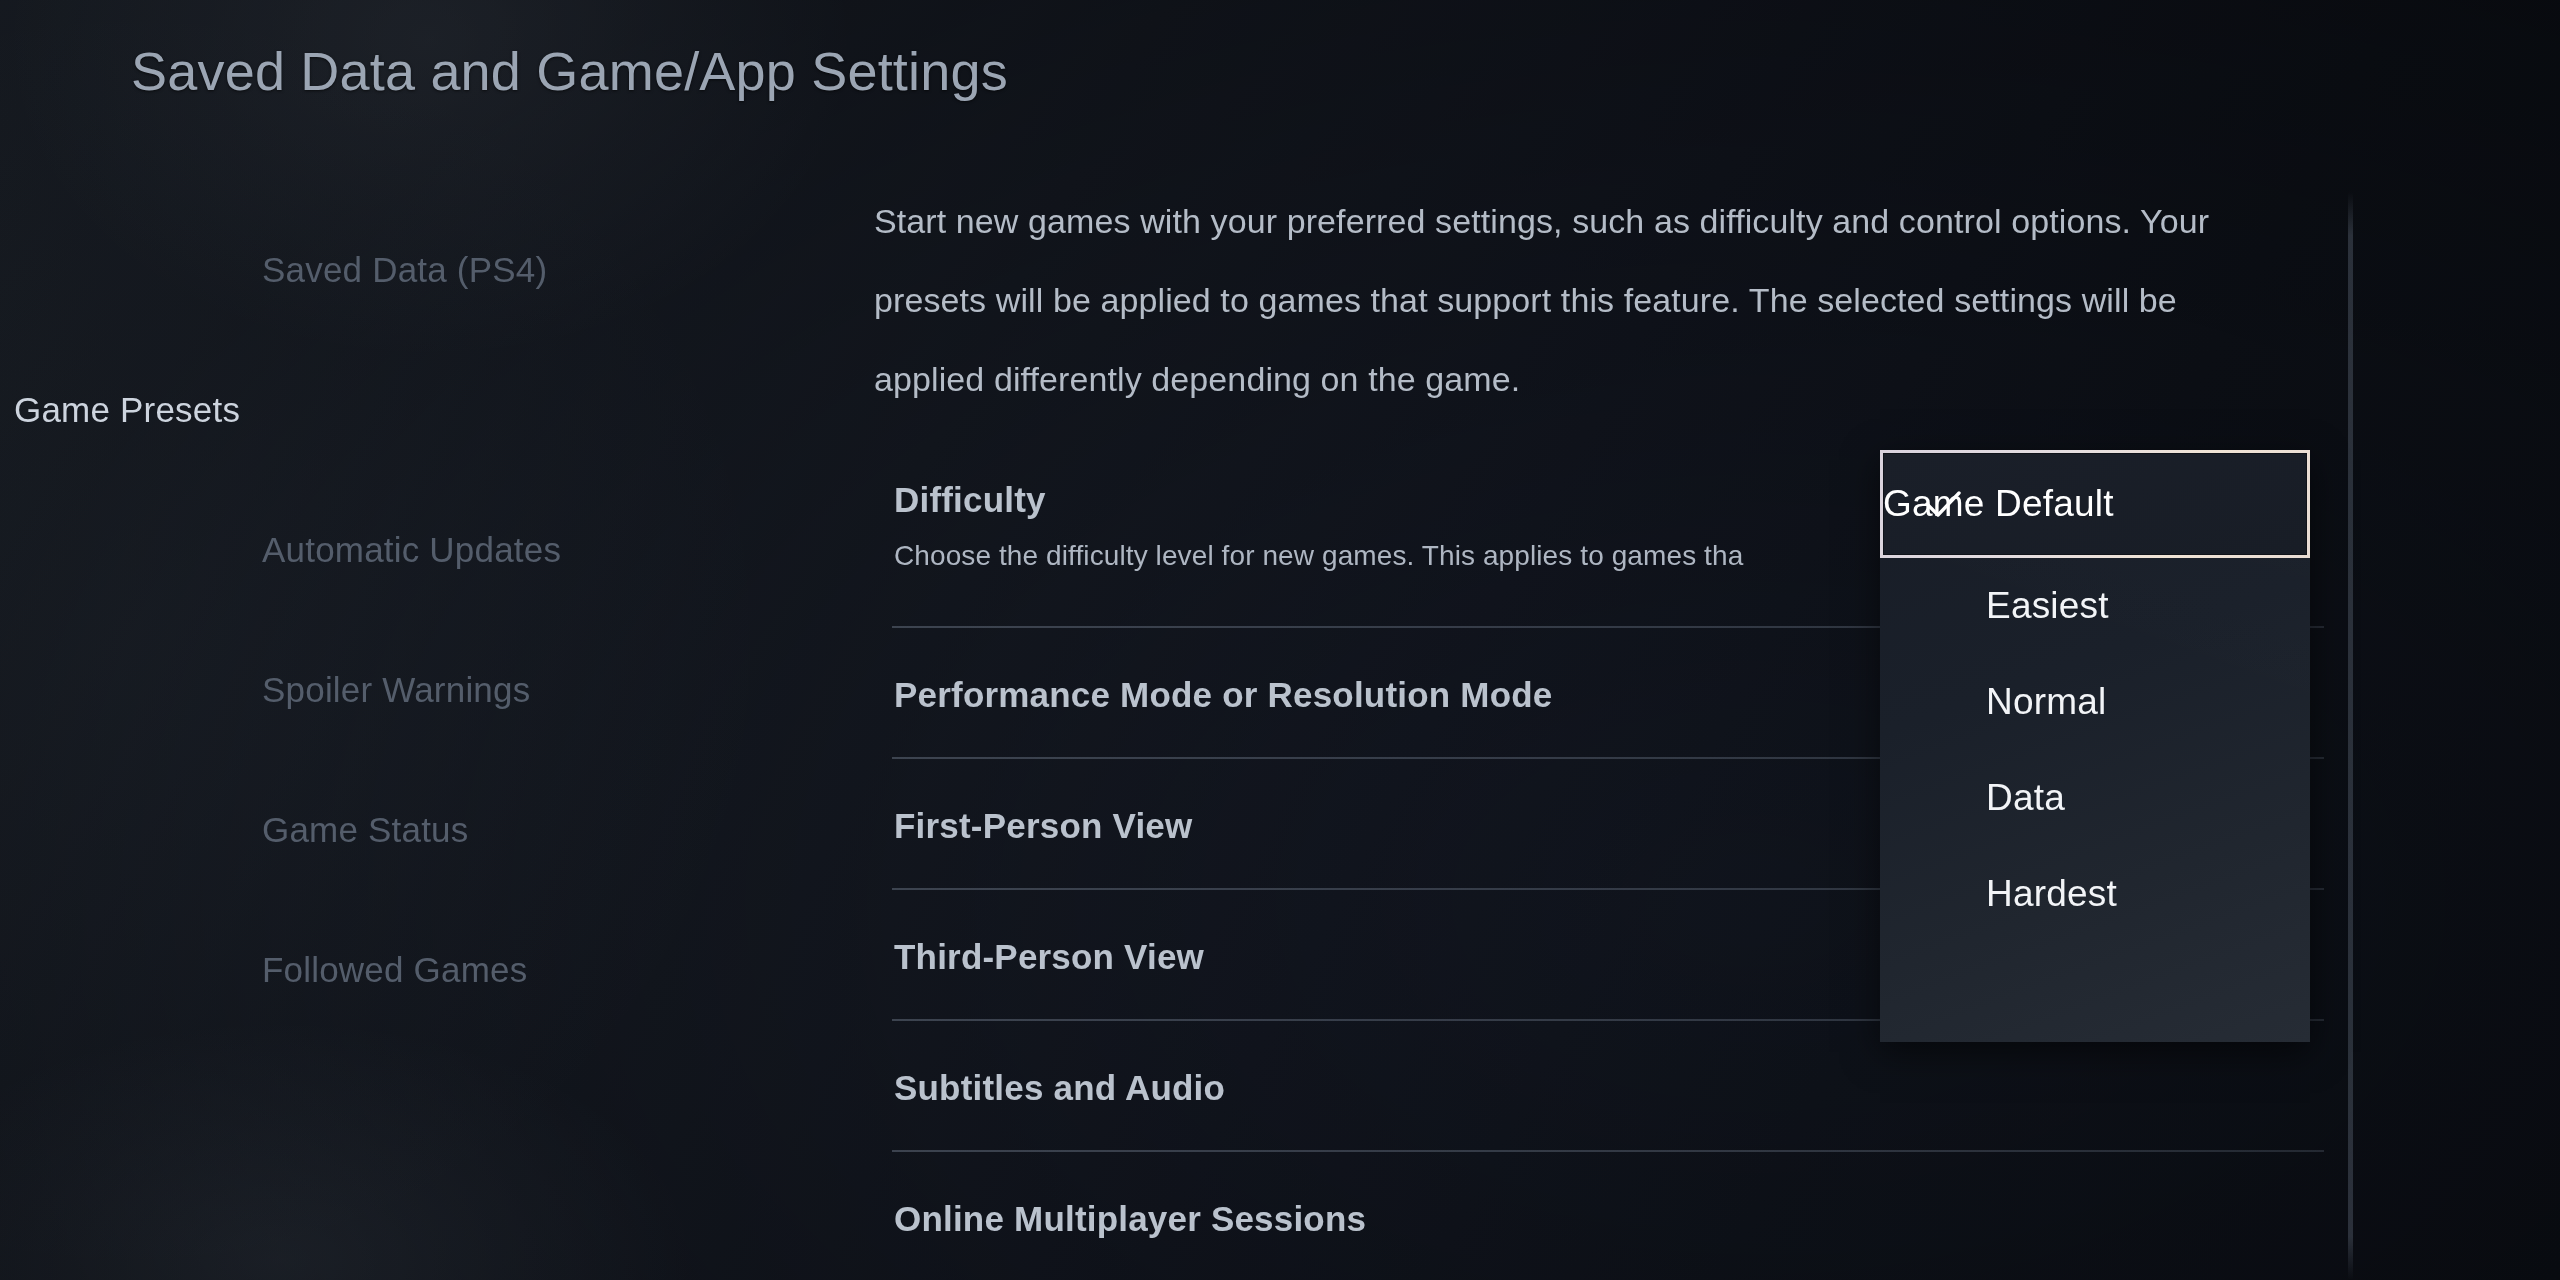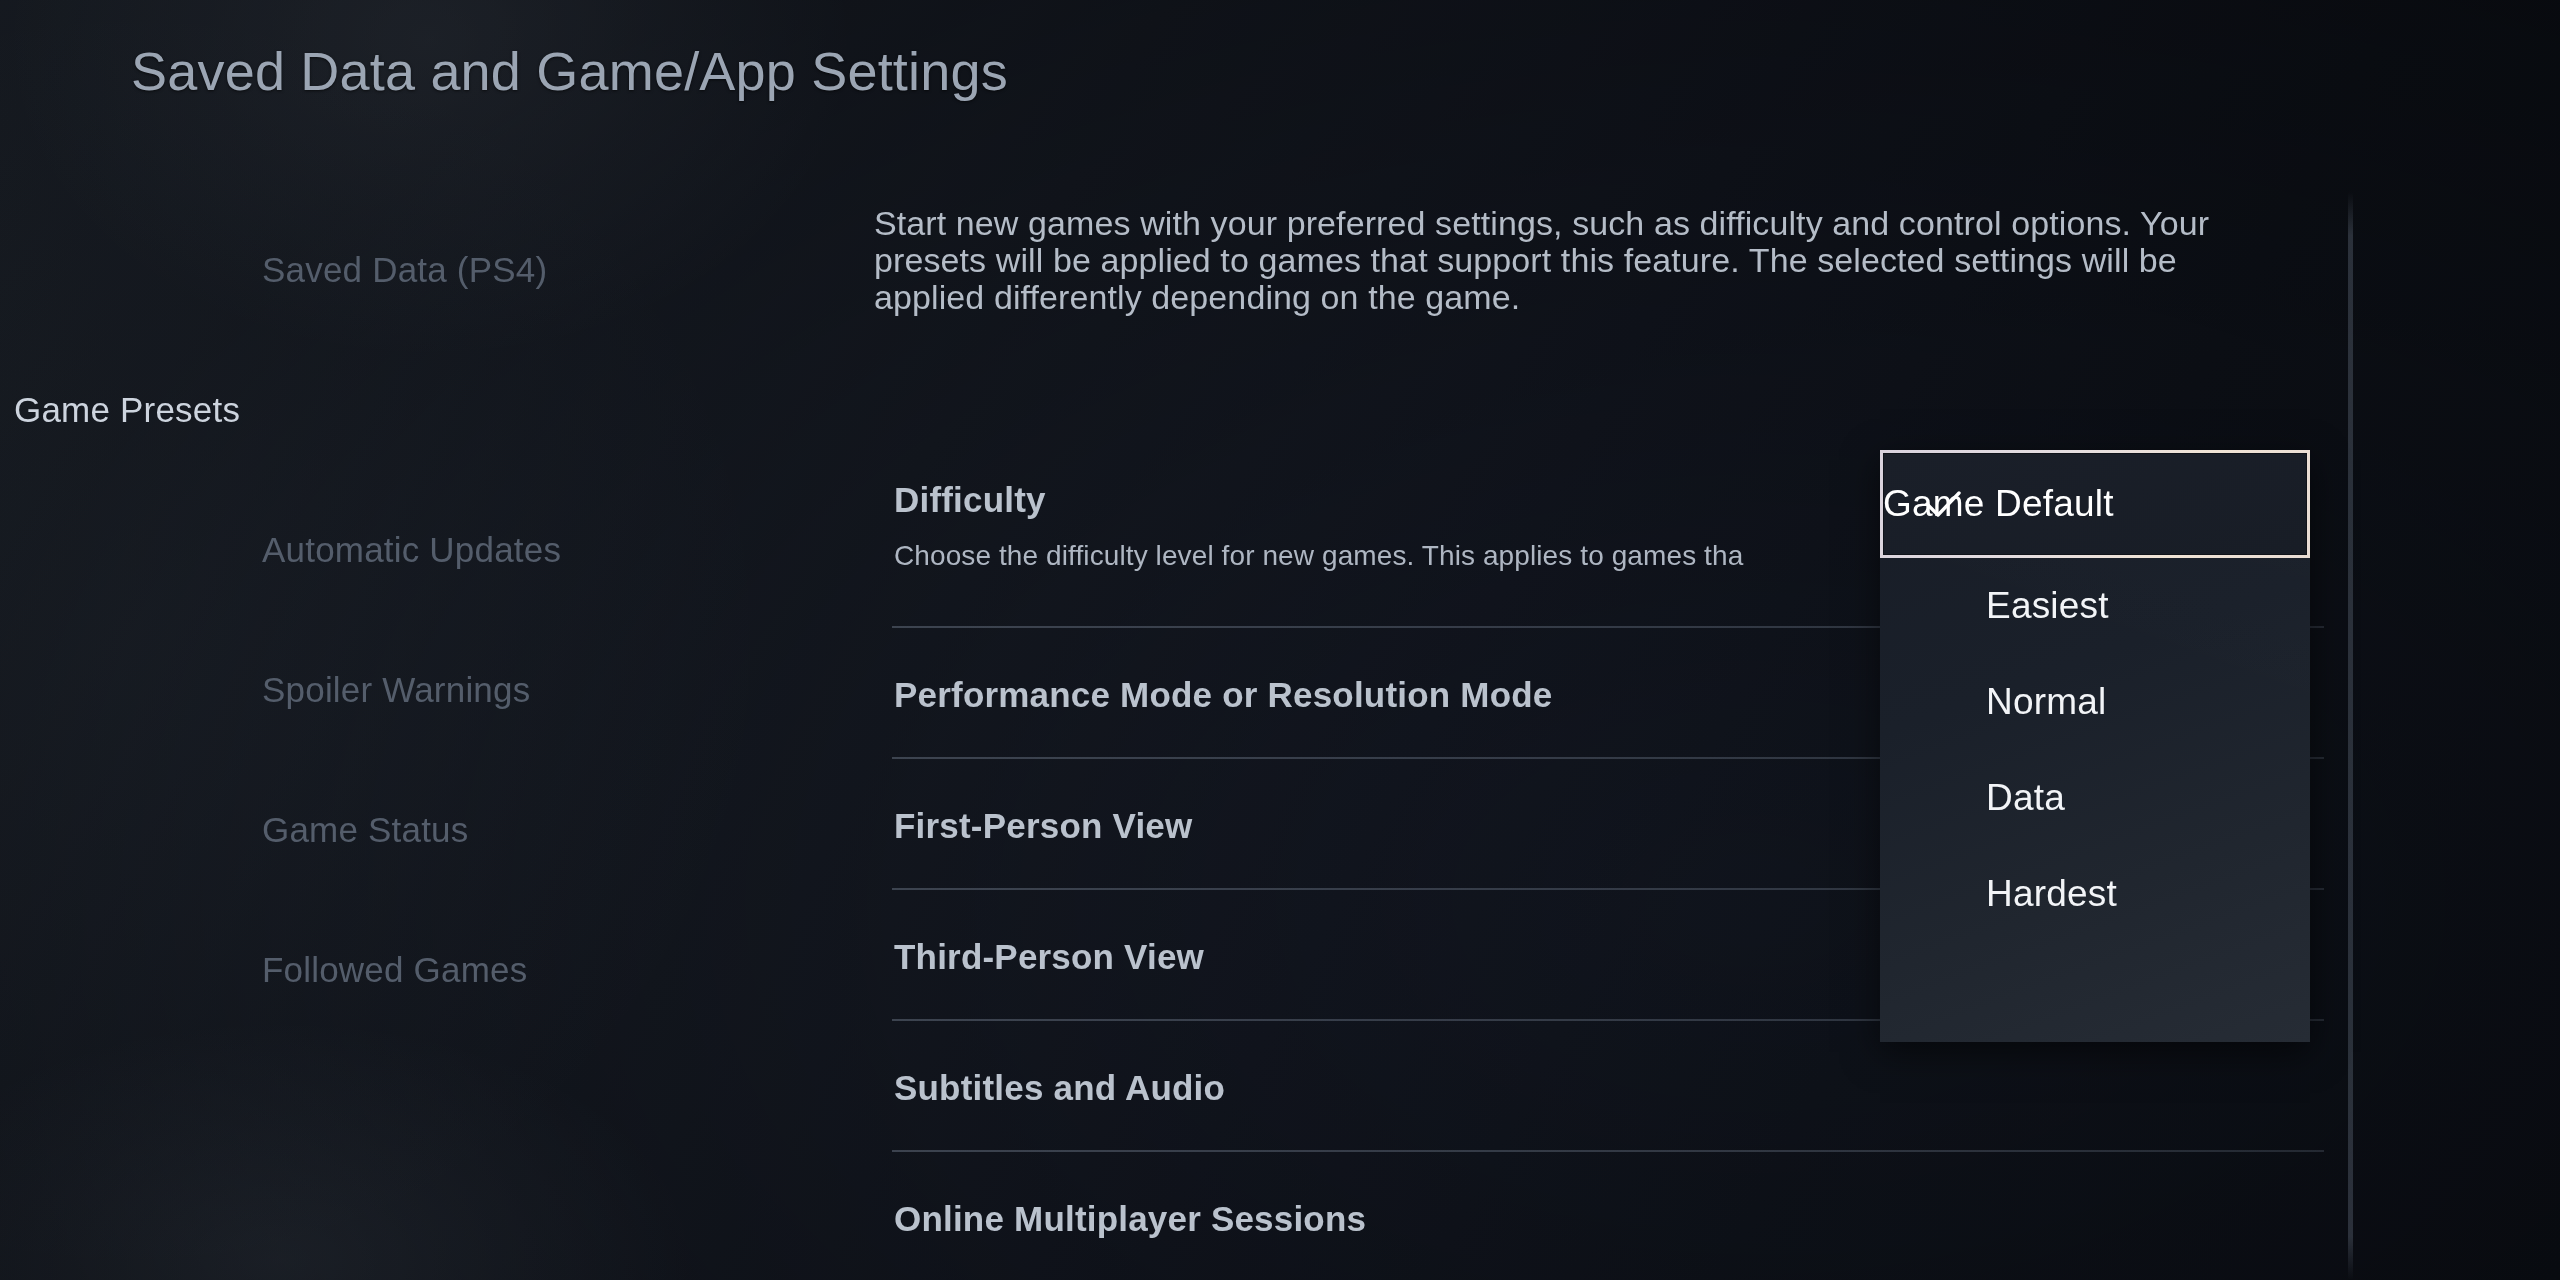--- a/index.html
+++ b/index.html
@@ -66,24 +66,24 @@
   
   #main {
     position:absolute;
     left:874px; top:0;
     width:1460px; height:1280px;
     z-index:3;
   }
 
   #intro {
     position:absolute;
-    left:0px; top:205px;
+    left:0px; top:182px;
     width:1400px;
     font-size:34px;
-    line-height:37px;
+    line-height:79px;
     color:#b4bcc7;
     letter-spacing:0.1px;
   }
 
   .setting-row {
     position:absolute;
     left:20px;
     width:1430px;
     height:130px;
   }

